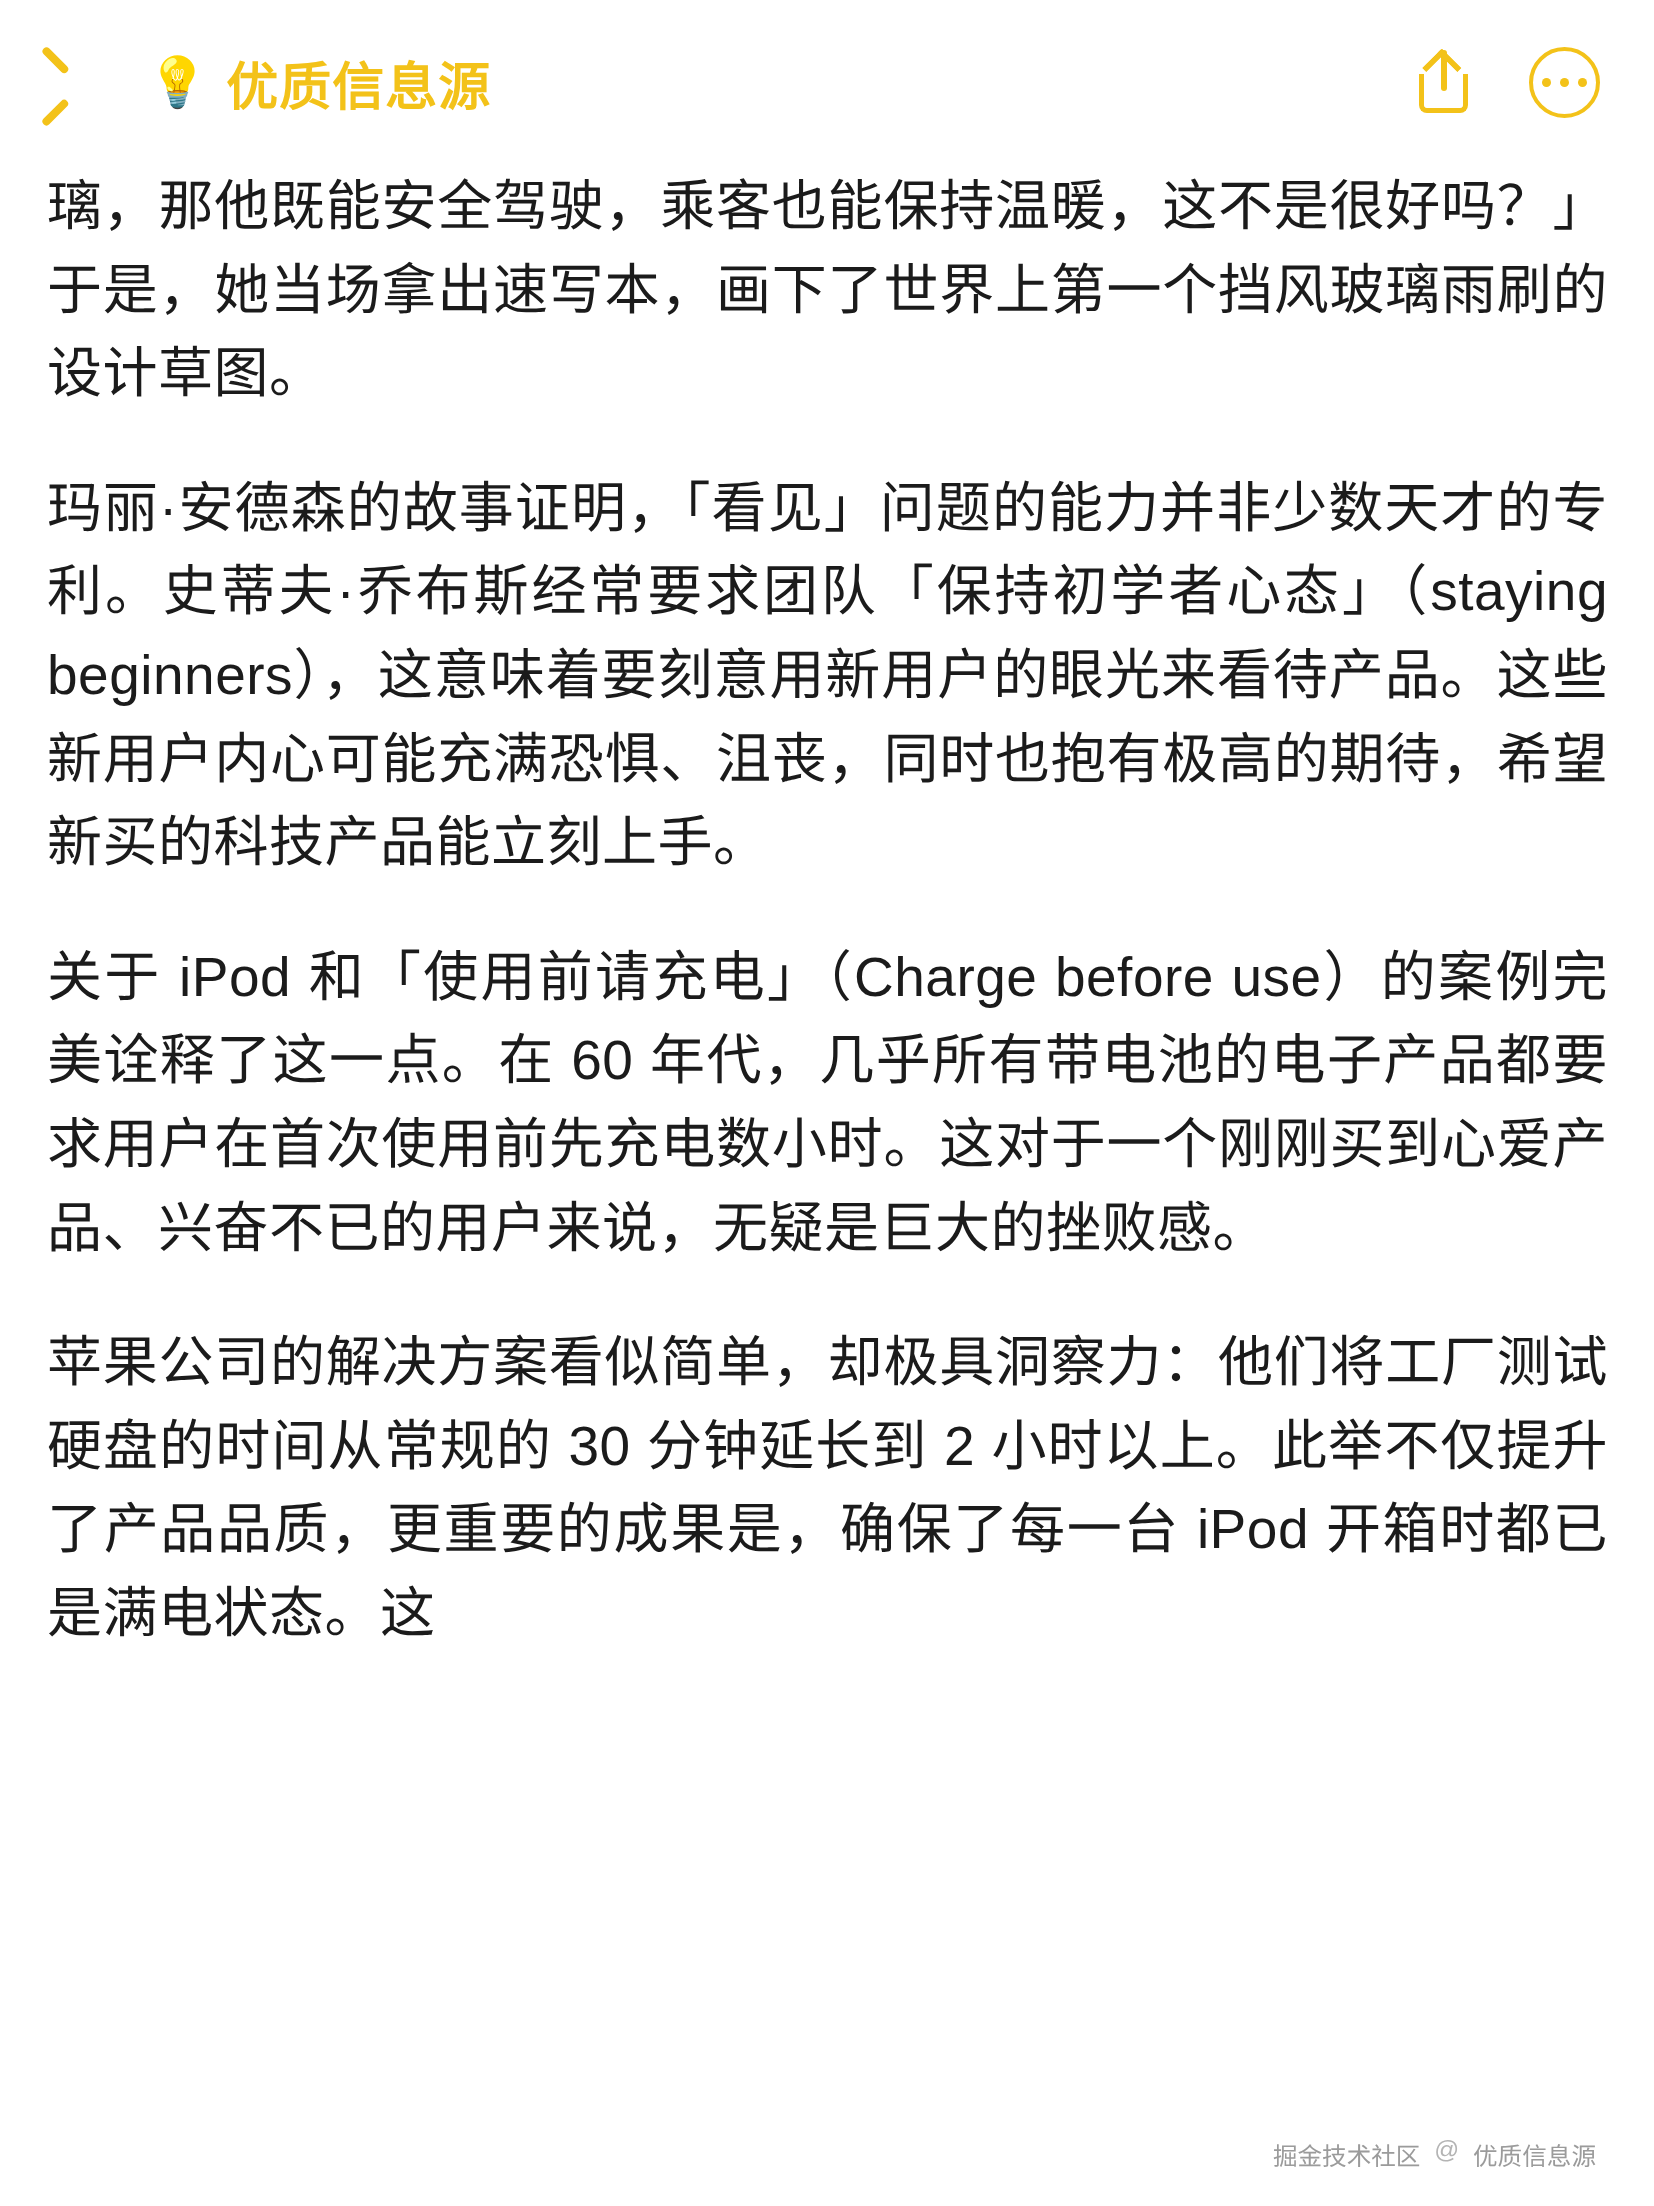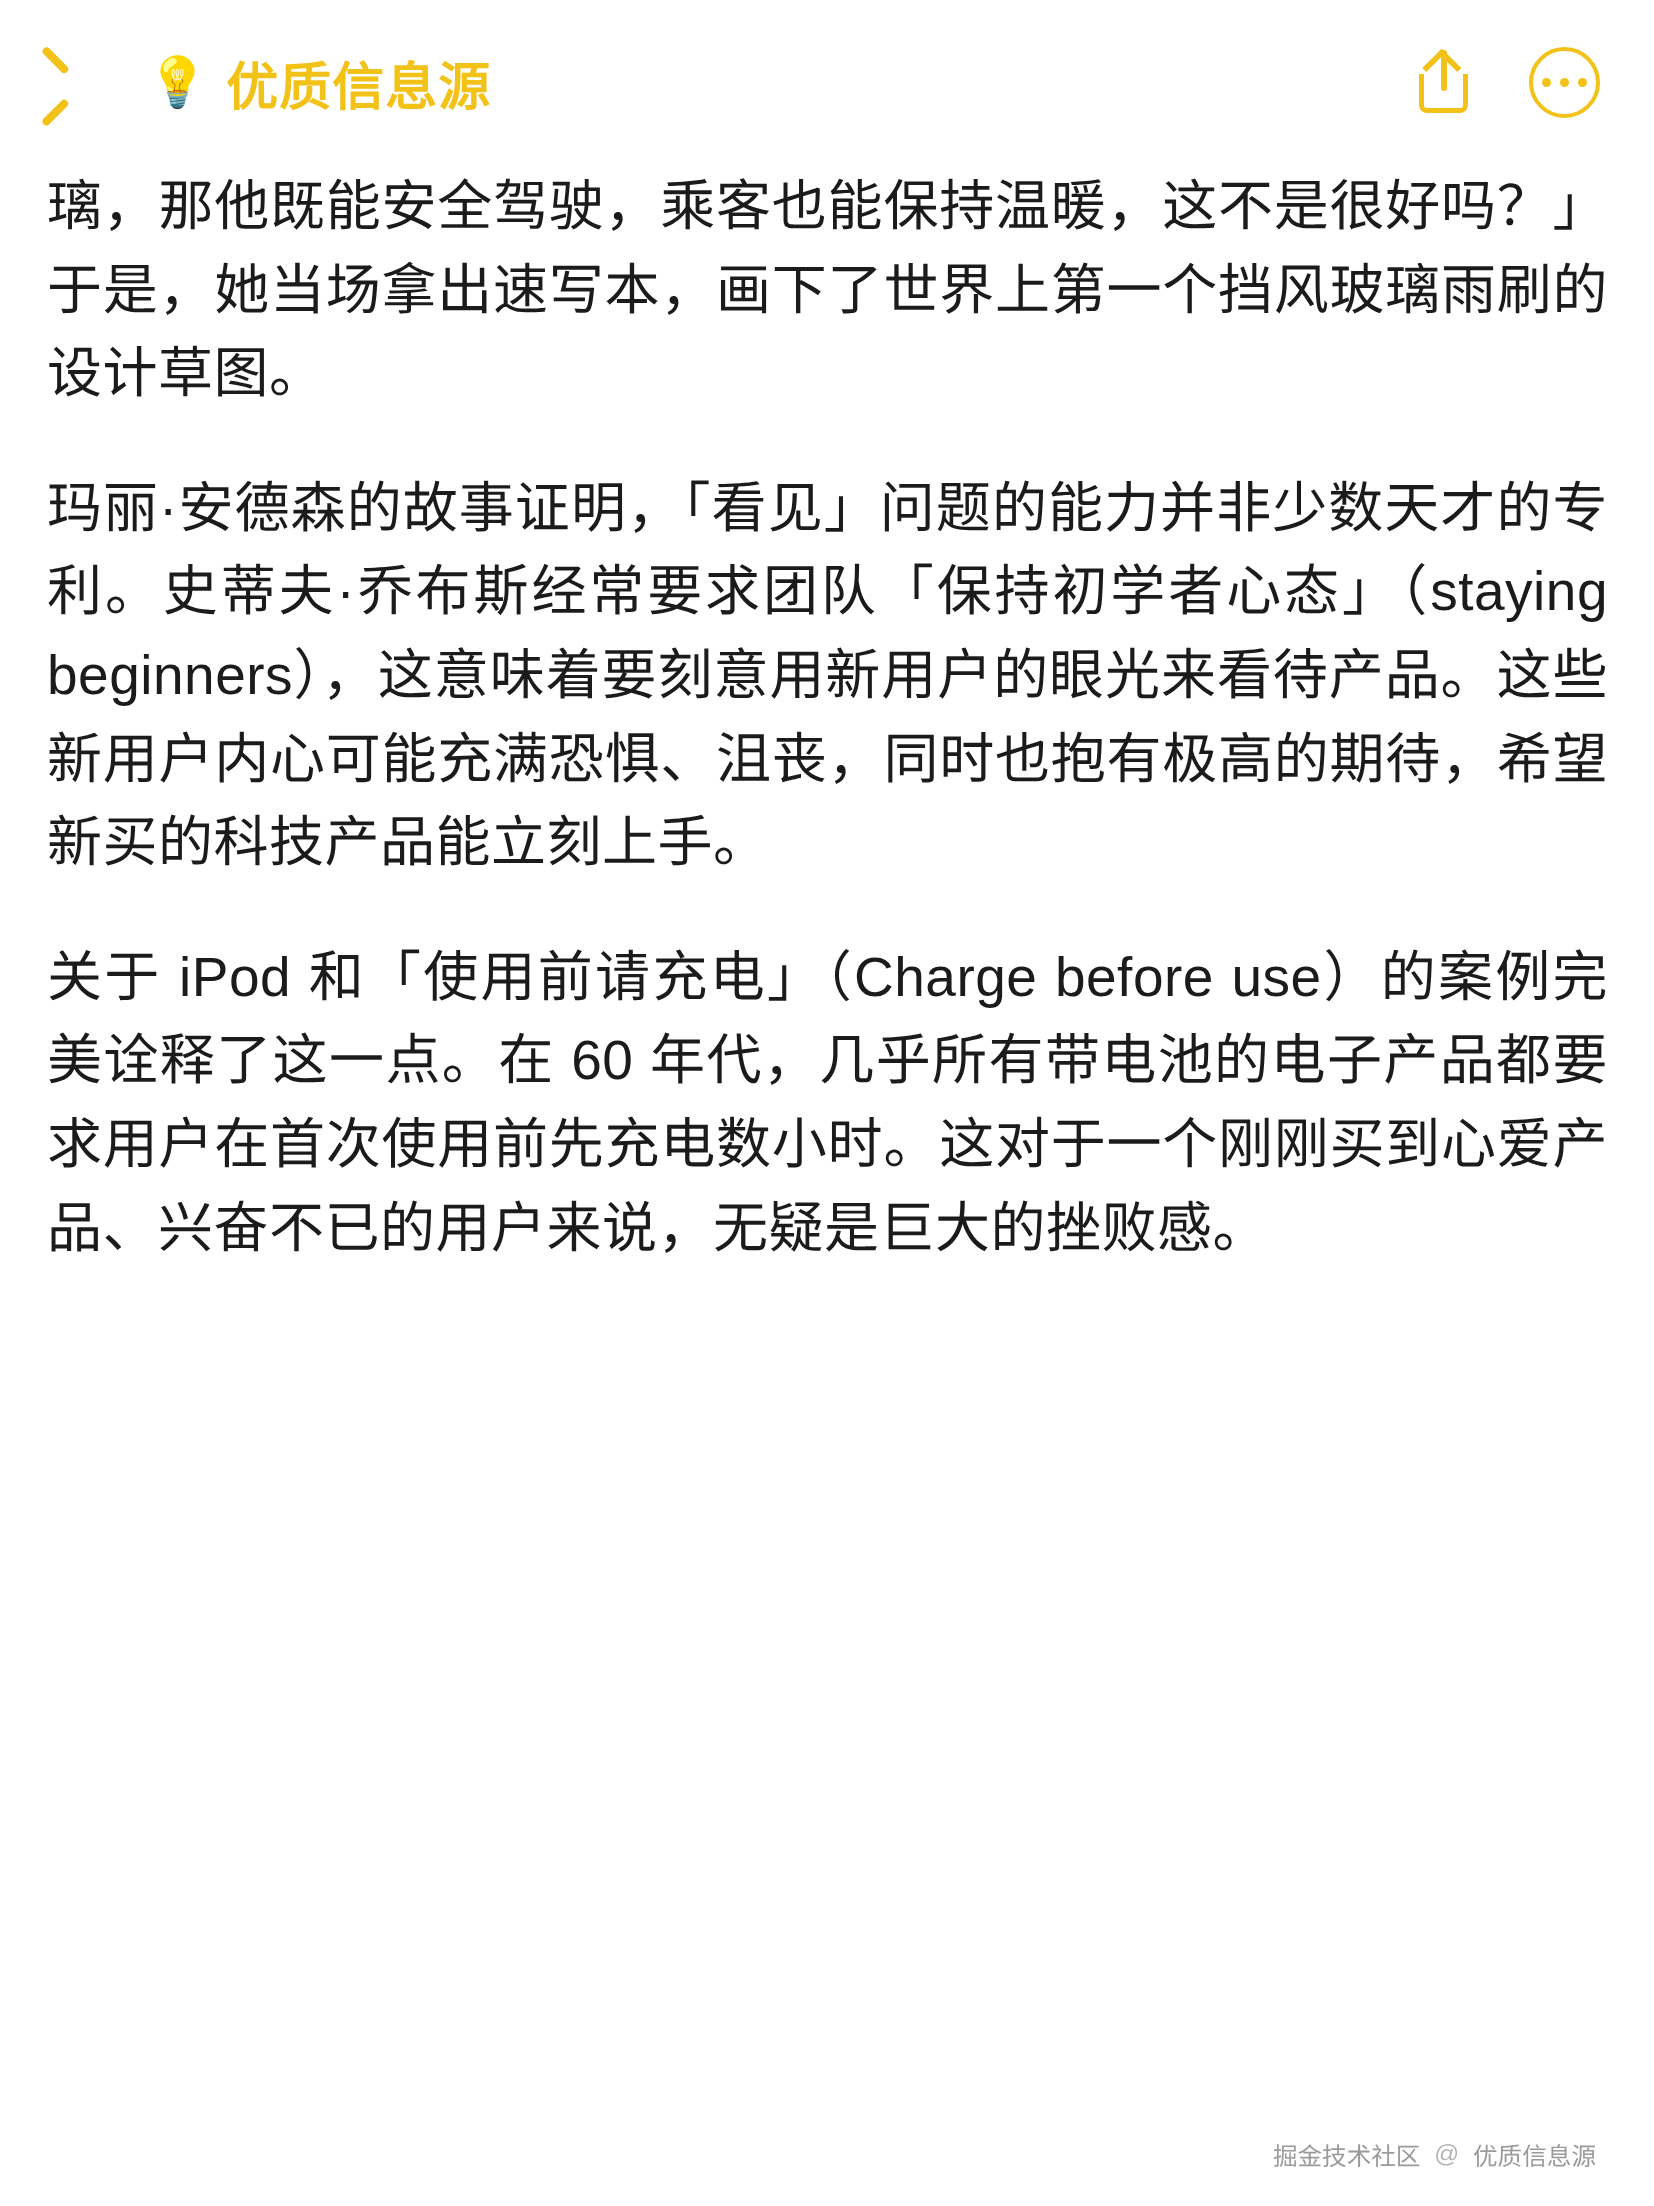--- a/index.html
+++ b/index.html
@@ -157,21 +157,20 @@
     text-align: justify;
     font-weight: 400;
   }
 
   
   .watermark {
     position: absolute;
     right: 59px;
     bottom: 35px;
     display: flex;
-    align-items: center;
     gap: 13.8px;
     font-size: 24.6px;
     color: #9b9b9b;
     white-space: nowrap;
   }
   .watermark .wm-sep {
     color: #b4b4b4;
   }
 </style>
 </head>
@@ -197,20 +196,21 @@
       <span></span>
       <span></span>
     </div>
   </div>
 </div>
 
 <div class="article">
   <p>璃，那他既能安全驾驶，乘客也能保持温暖，这不是很好吗？」于是，她当场拿出速写本，画下了世界上第一个挡风玻璃雨刷的设计草图。</p>
   <p>玛丽·安德森的故事证明，「看见」问题的能力并非少数天才的专利。史蒂夫·乔布斯经常要求团队「保持初学者心态」（staying beginners），这意味着要刻意用新用户的眼光来看待产品。这些新用户内心可能充满恐惧、沮丧，同时也抱有极高的期待，希望新买的科技产品能立刻上手。</p>
   <p>关于 iPod 和「使用前请充电」（Charge before use）的案例完美诠释了这一点。在 60 年代，几乎所有带电池的电子产品都要求用户在首次使用前先充电数小时。这对于一个刚刚买到心爱产品、兴奋不已的用户来说，无疑是巨大的挫败感。</p>
+  <p>苹果公司的解决方案看似简单，却极具洞察力：他们将工厂测试硬盘的时间从常规的 30 分钟延长到 2 小时以上。此举不仅提升了产品品质，更重要的成果是，确保了每一台 iPod 开箱时都已是满电状态。这</p>
 </div>
 
 <div class="watermark">
   <span>掘金技术社区</span>
   <span class="wm-sep">@</span>
   <span>优质信息源</span>
 </div>
 
 
 </body></html>

